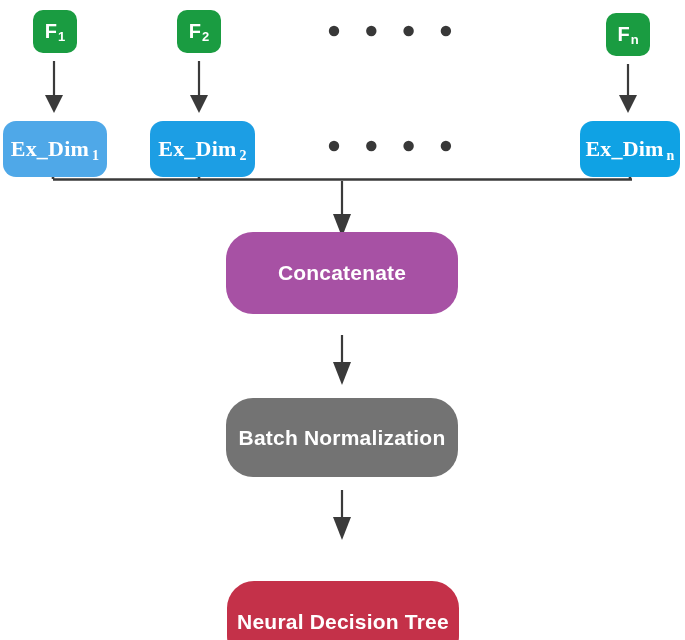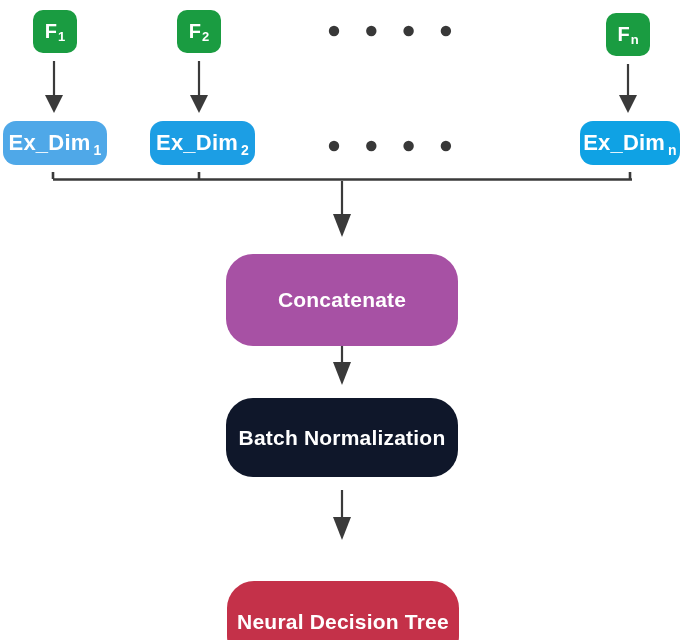--- a/index.html
+++ b/index.html
@@ -39,24 +39,25 @@
     font-size: 20px;
   }
   .f-node sub {
     font-size: 13px;
     line-height: 1;
     position: relative;
     top: 5px;
     margin-left: 1px;
   }
   .exdim-node {
-    height: 44px;
+    height: 56px;
     border-radius: 13px;
     font-size: 22px;
     letter-spacing: 0.2px;
+    font-family: Liberation Serif, serif;
   }
   .exdim-node sub {
     font-size: 14px;
     line-height: 1;
     position: relative;
     top: 7px;
     margin-left: 3px;
   }
   .pipe-node {
     width: 232px;
@@ -64,21 +65,21 @@
     font-size: 21px;
     letter-spacing: 0.2px;
   }
   
   .pos-f1 { left: 33px;  top: 10px; }
   .pos-f2 { left: 177px; top: 10px; }
   .pos-fn { left: 606px; top: 13px; }
   .pos-exdim1 { left: 3px;   top: 121px; width: 104px; }
   .pos-exdim2 { left: 150px; top: 121px; width: 105px; }
   .pos-exdimn { left: 580px; top: 121px; width: 100px; }
-  .pos-concat    { left: 226px; top: 254px; height: 92px; align-items: center; }
+  .pos-concat    { left: 226px; top: 232px; height: 82px; align-items: center; }
   .pos-batchnorm { left: 226px; top: 398px; height: 79px; }
   .pos-ndt       { left: 227px; top: 550px; height: 82px; }
 </style>
 </head>
 <body>
 
 <div class="canvas">
 
   <svg class="connector-layer" viewBox="0 0 685 640" xmlns="http://www.w3.org/2000/svg">
 
@@ -138,20 +139,20 @@
       <sub>2</sub>
   </div>
   <div class="node exdim-node pos-exdimn" style="background-color: rgb(15, 162, 228);">
     <span>Ex_Dim</span>
       <sub>n</sub>
   </div>
 
   <div class="node pipe-node pos-concat" style="background-color: rgb(167, 81, 164);">
     <span>Concatenate</span>
   </div>
-  <div class="node pipe-node pos-batchnorm" style="background-color: #0f172a;">
+  <div class="node pipe-node pos-batchnorm" style="background-color: #737373;">
     <span>Batch Normalization</span>
   </div>
   <div class="node pipe-node pos-ndt" style="background-color: rgb(196, 49, 73); margin-top: 31px;">
     <span>Neural Decision Tree</span>
   </div>
 
 </div>
 
 </body></html>

